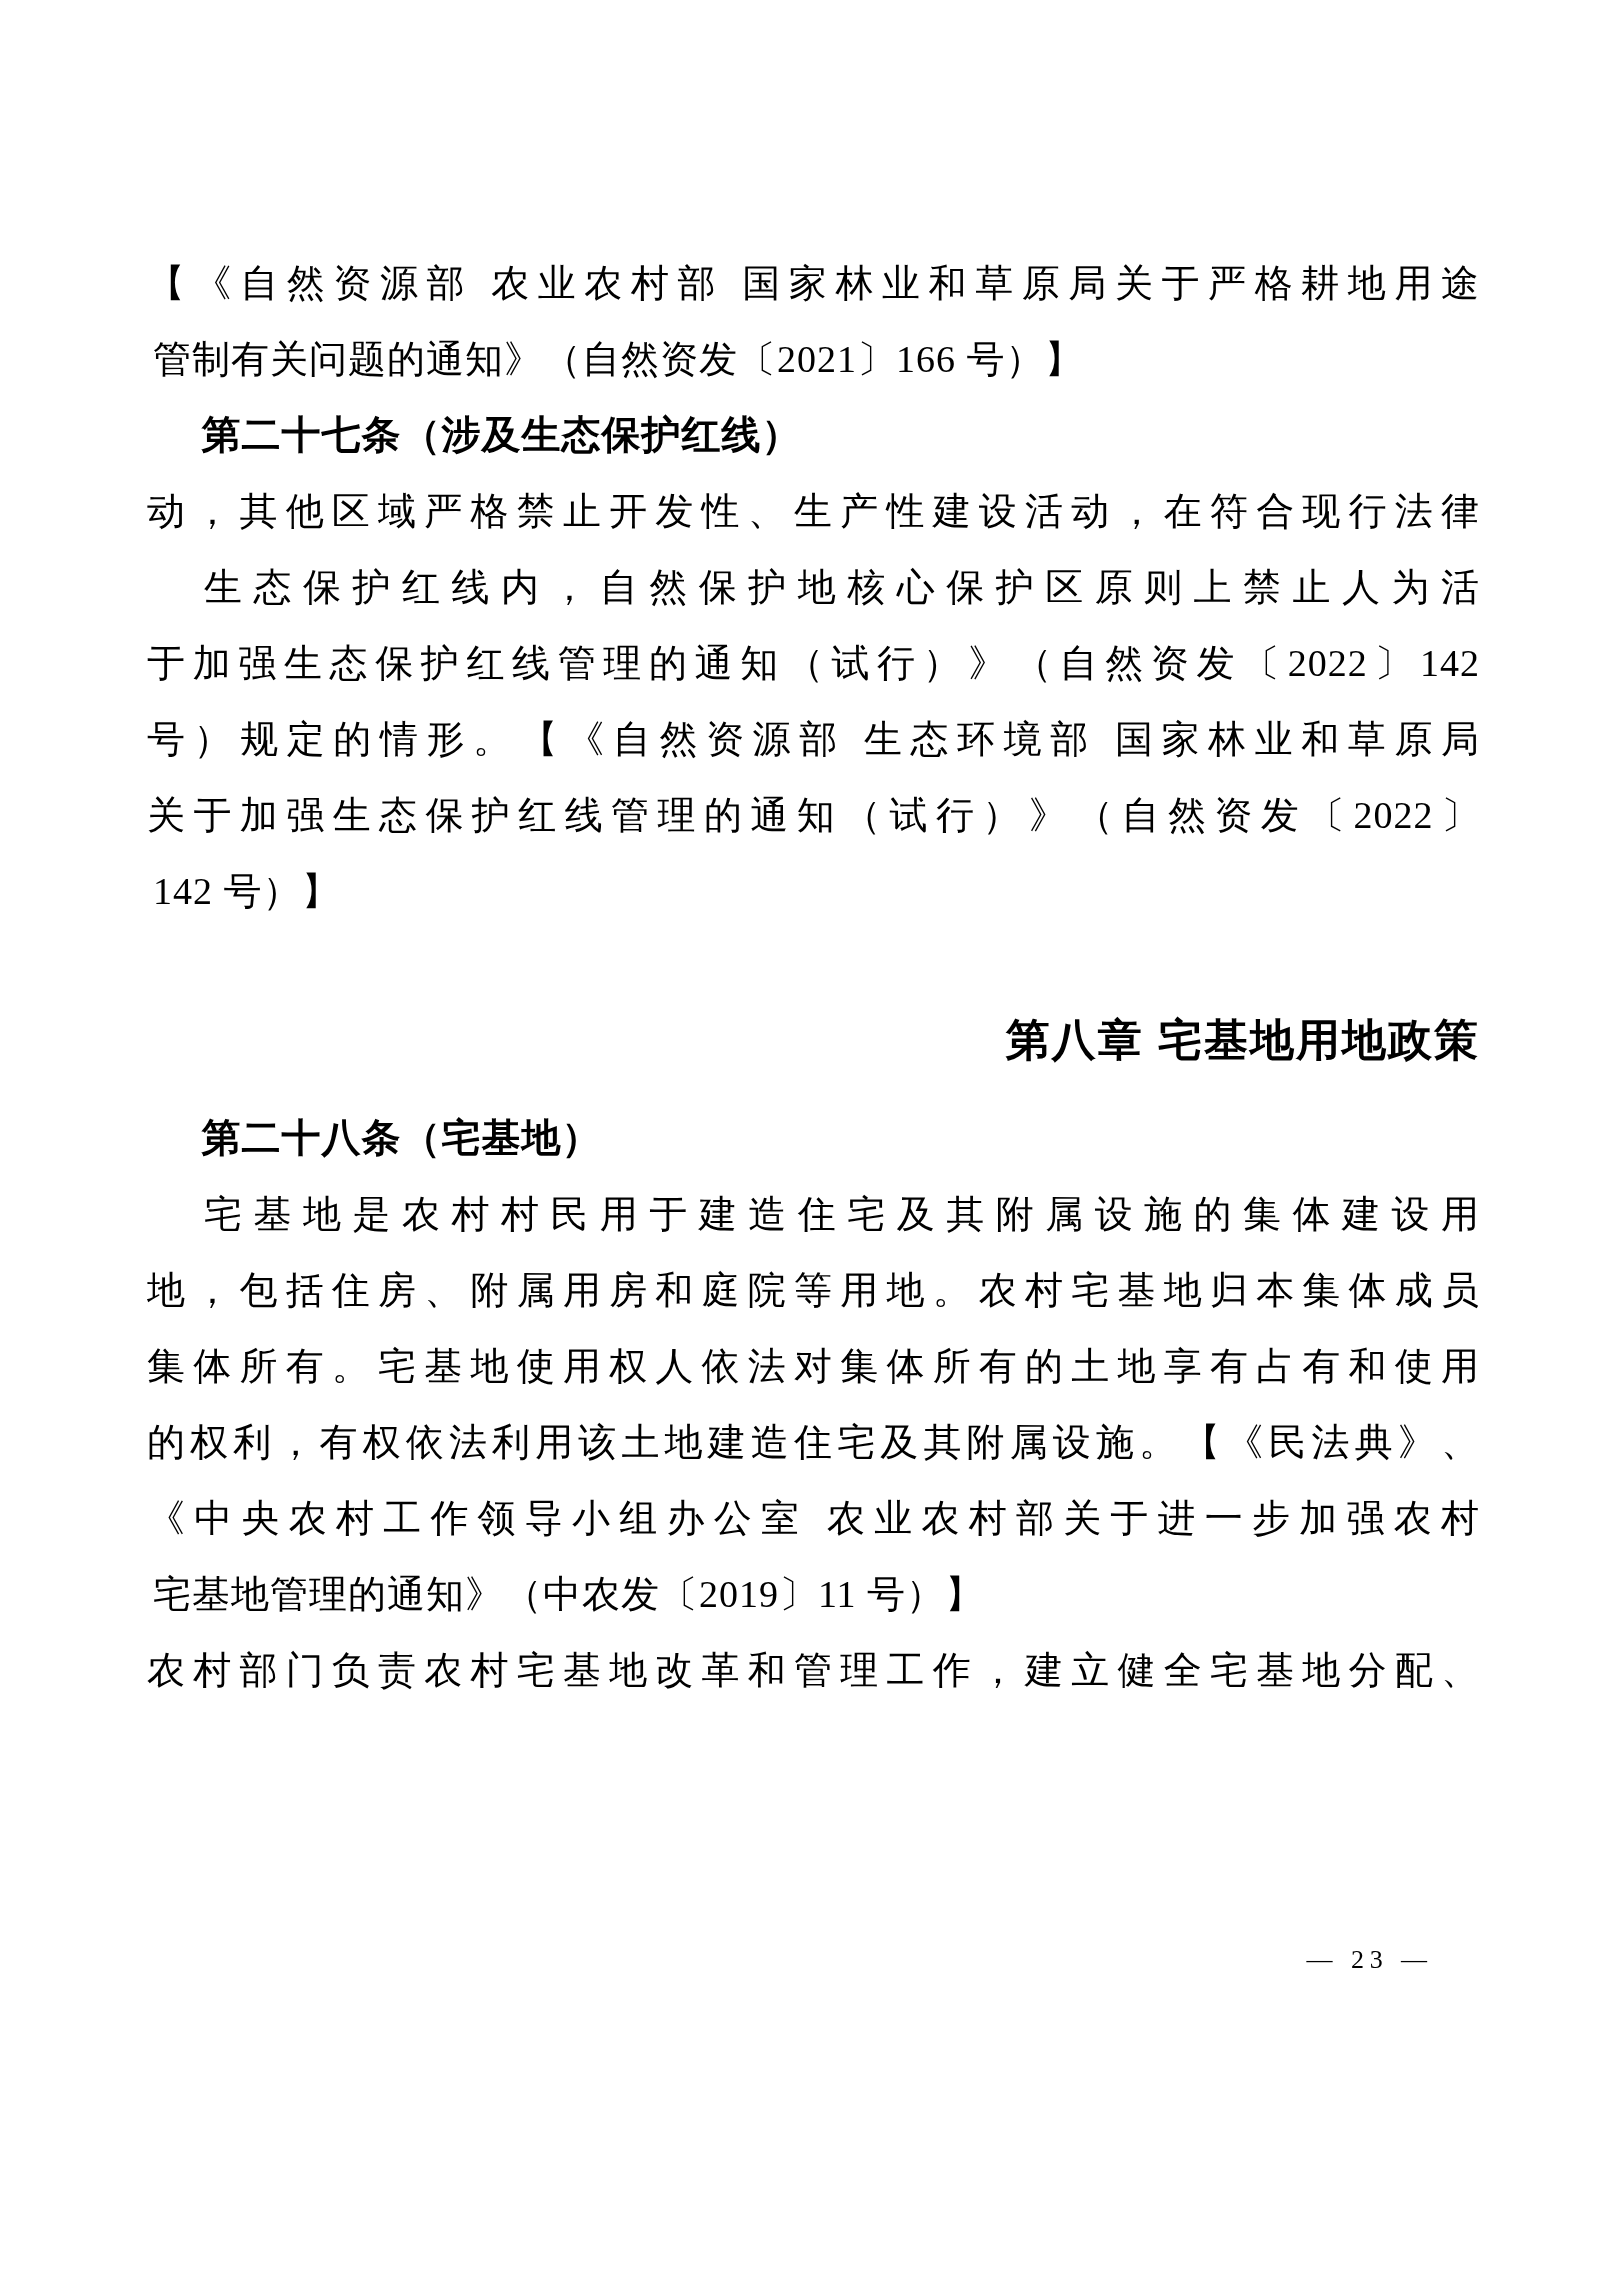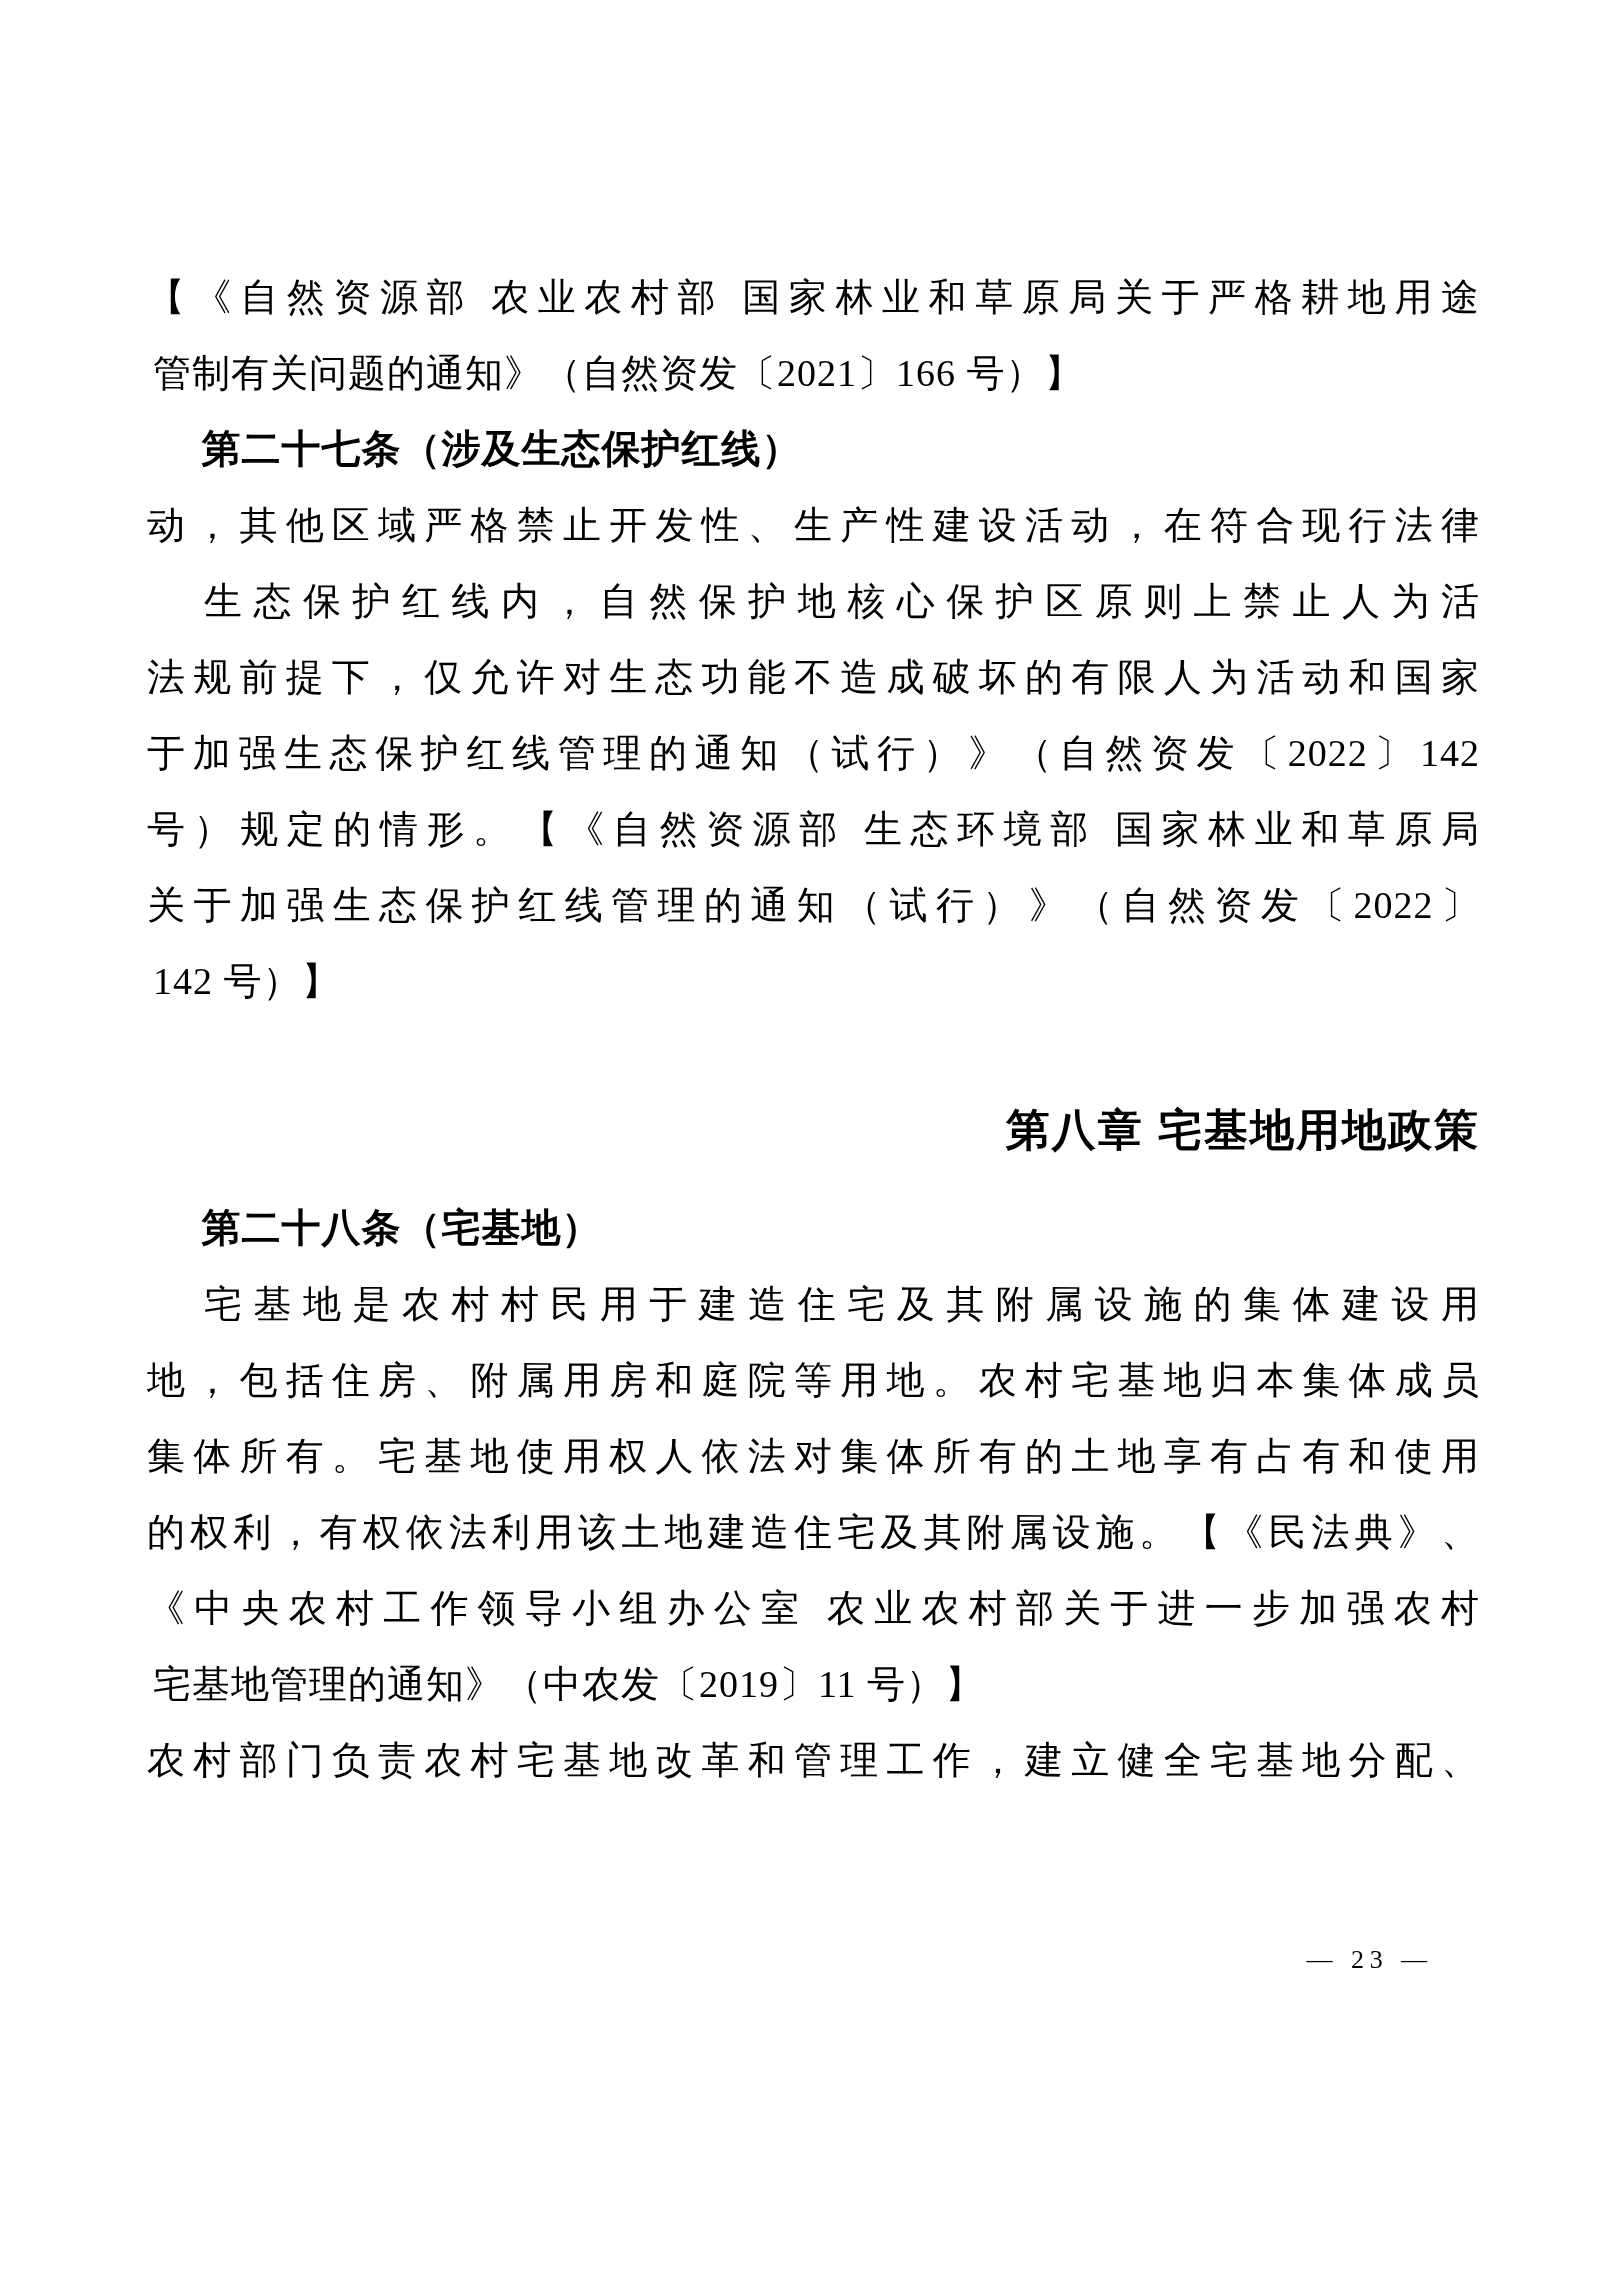--- a/index.html
+++ b/index.html
@@ -18,21 +18,21 @@
   .page {
     position: absolute;
     left: 0; top: 0;
     width: 1621px;
     height: 2293px;
     background: #ffffff;
   }
   .content {
     position: absolute;
     left: 147px;
-    top: 259px;
+    top: 245px;
     width: 1333px;
     font-size: 38px;
     line-height: 76px;
     letter-spacing: 1px;
   }
   .line {
     text-align: justify;
     text-align-last: justify;
     white-space: normal;
   }
@@ -80,21 +80,20 @@
     <div class="block">
       <div class="line">【《自然资源部 农业农村部 国家林业和草原局关于严格耕地用途</div>
       <div class="line para-end">管制有关问题的通知》（自然资发〔2021〕166 号）】</div>
     </div>
 
     <div class="section-heading">第二十七条（涉及生态保护红线）</div>
 
     <div class="block">
       <div class="line">动，其他区域严格禁止开发性、生产性建设活动，在符合现行法律</div>
       <div class="line indent">生态保护红线内，自然保护地核心保护区原则上禁止人为活</div>
-      <div class="line">法规前提下，仅允许对生态功能不造成破坏的有限人为活动和国家</div>
       <div class="line">于加强生态保护红线管理的通知（试行）》（自然资发〔2022〕142</div>
       <div class="line">号）规定的情形。【《自然资源部 生态环境部 国家林业和草原局</div>
       <div class="line">关于加强生态保护红线管理的通知（试行）》（自然资发〔2022〕</div>
       <div class="line para-end">142 号）】</div>
     </div>
 
     <div class="chapter-heading">第八章 宅基地用地政策</div>
 
     <div class="section-heading">第二十八条（宅基地）</div>
 

